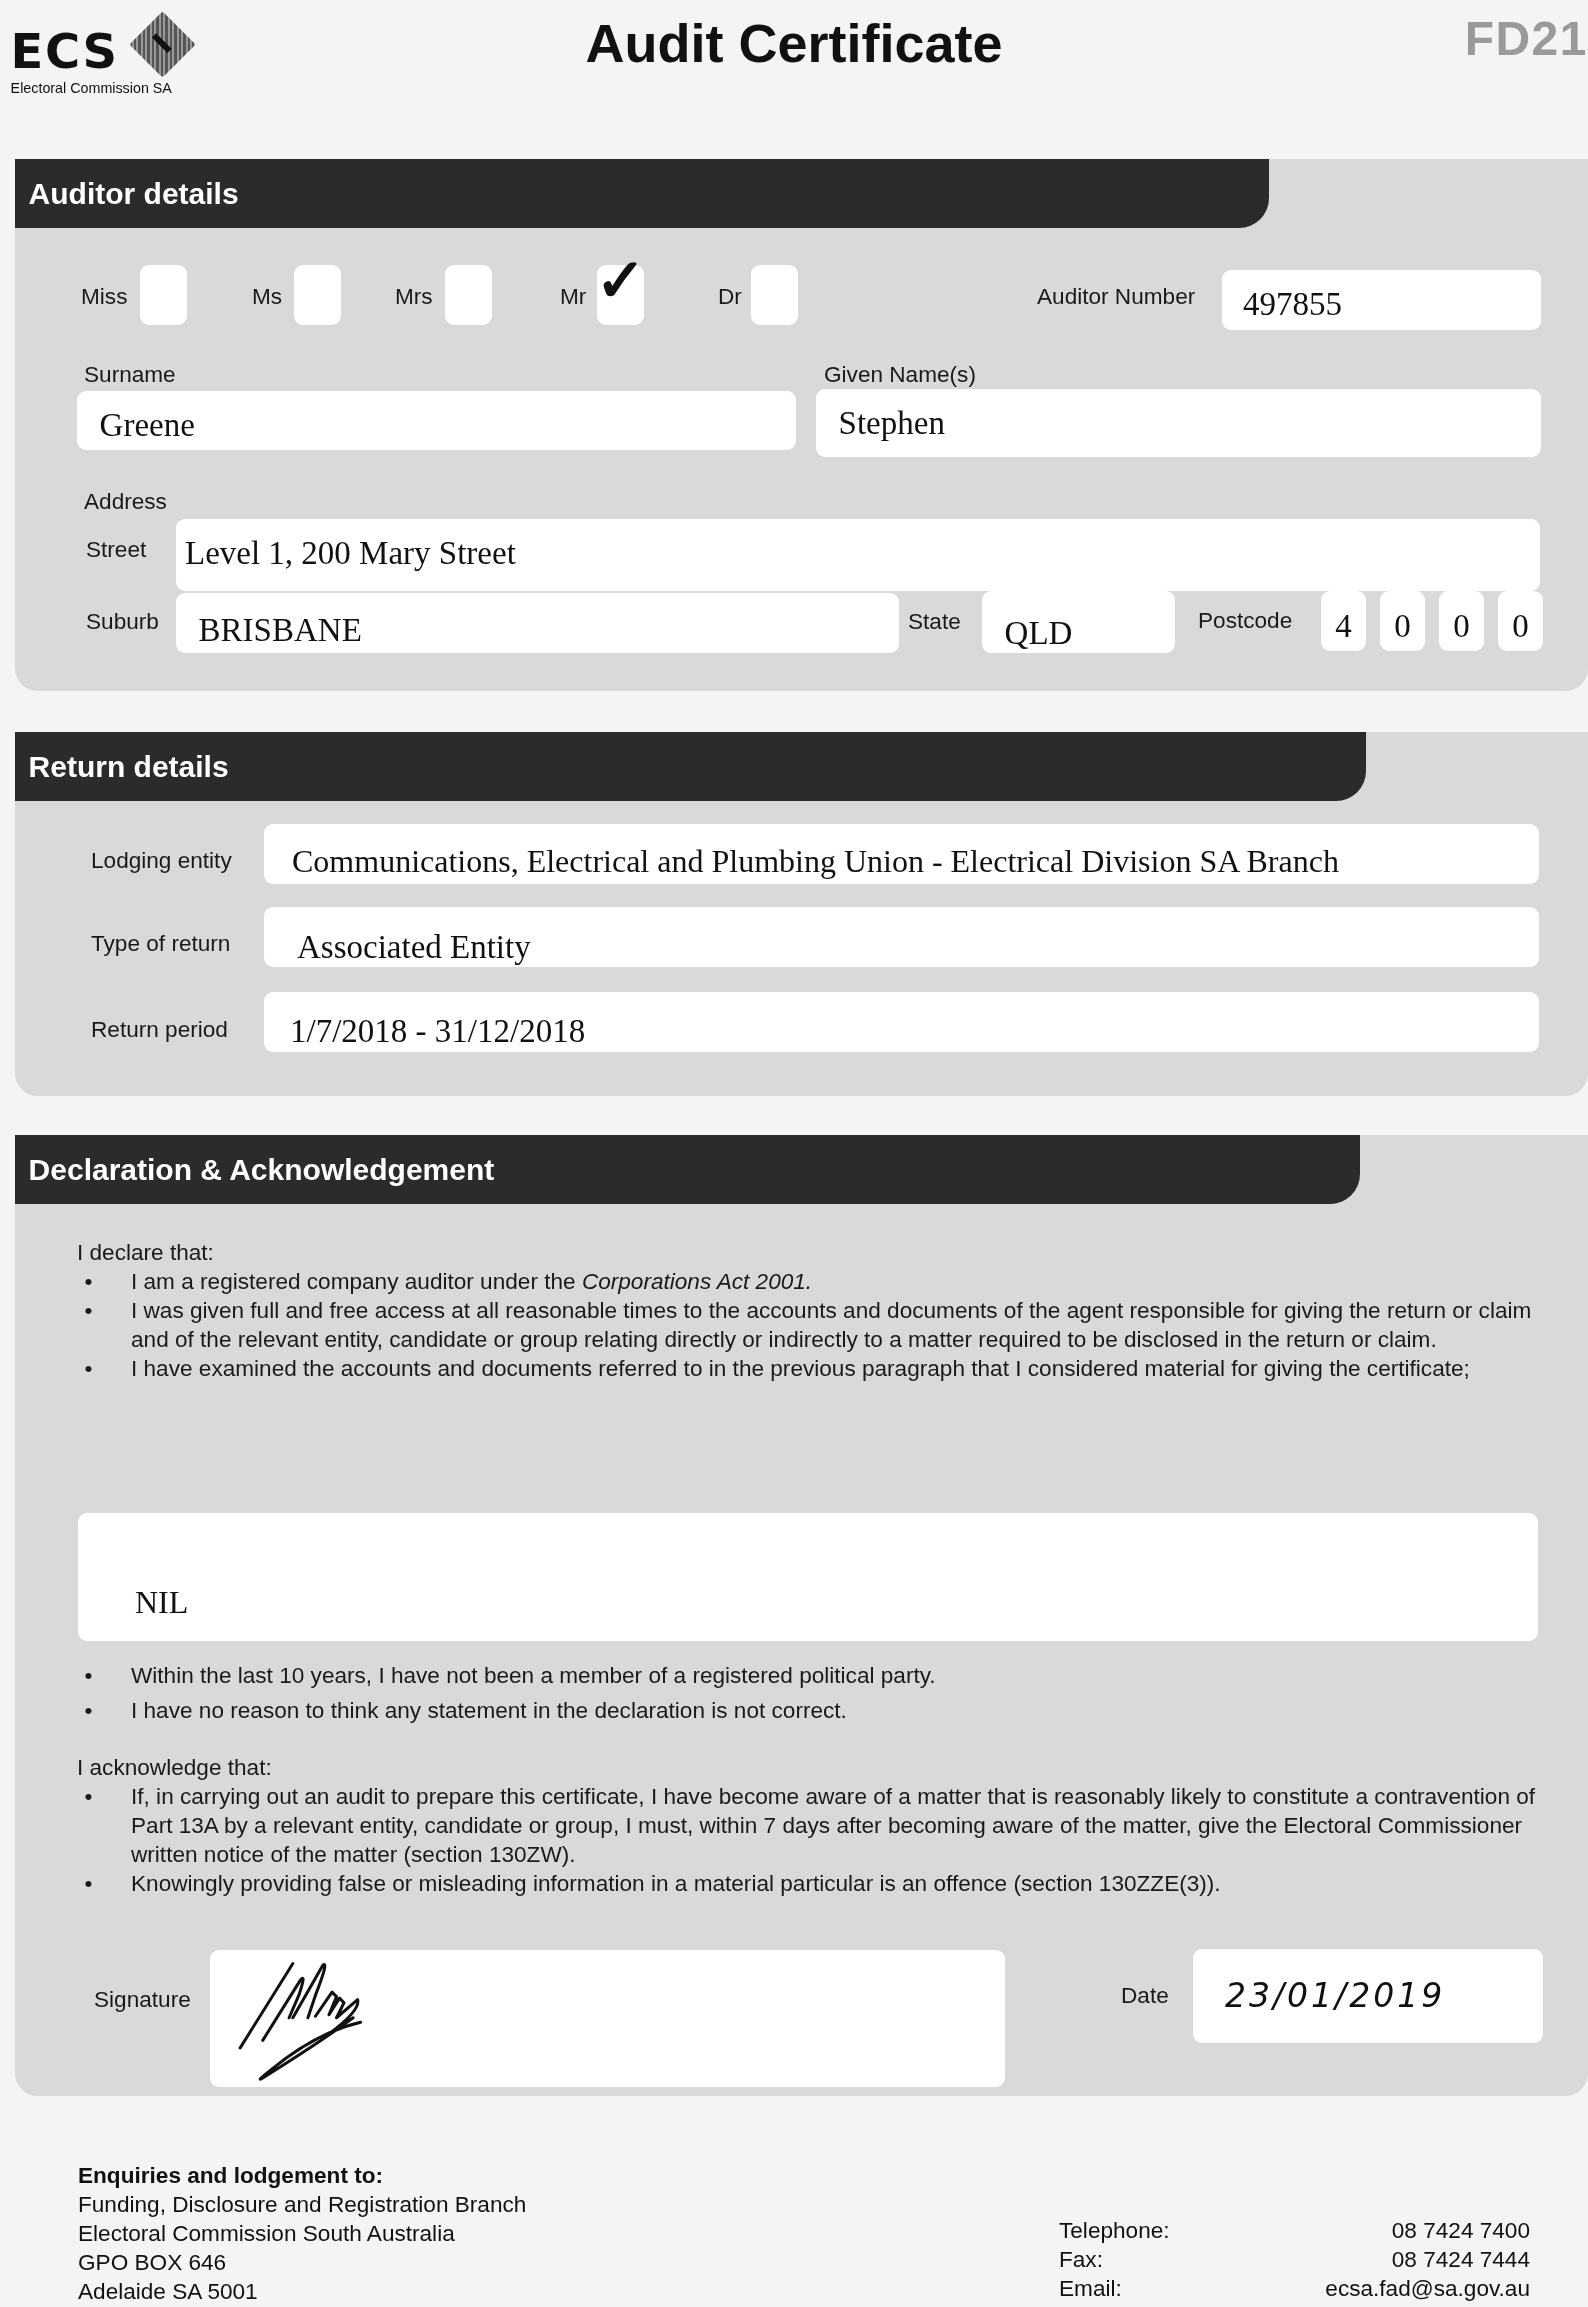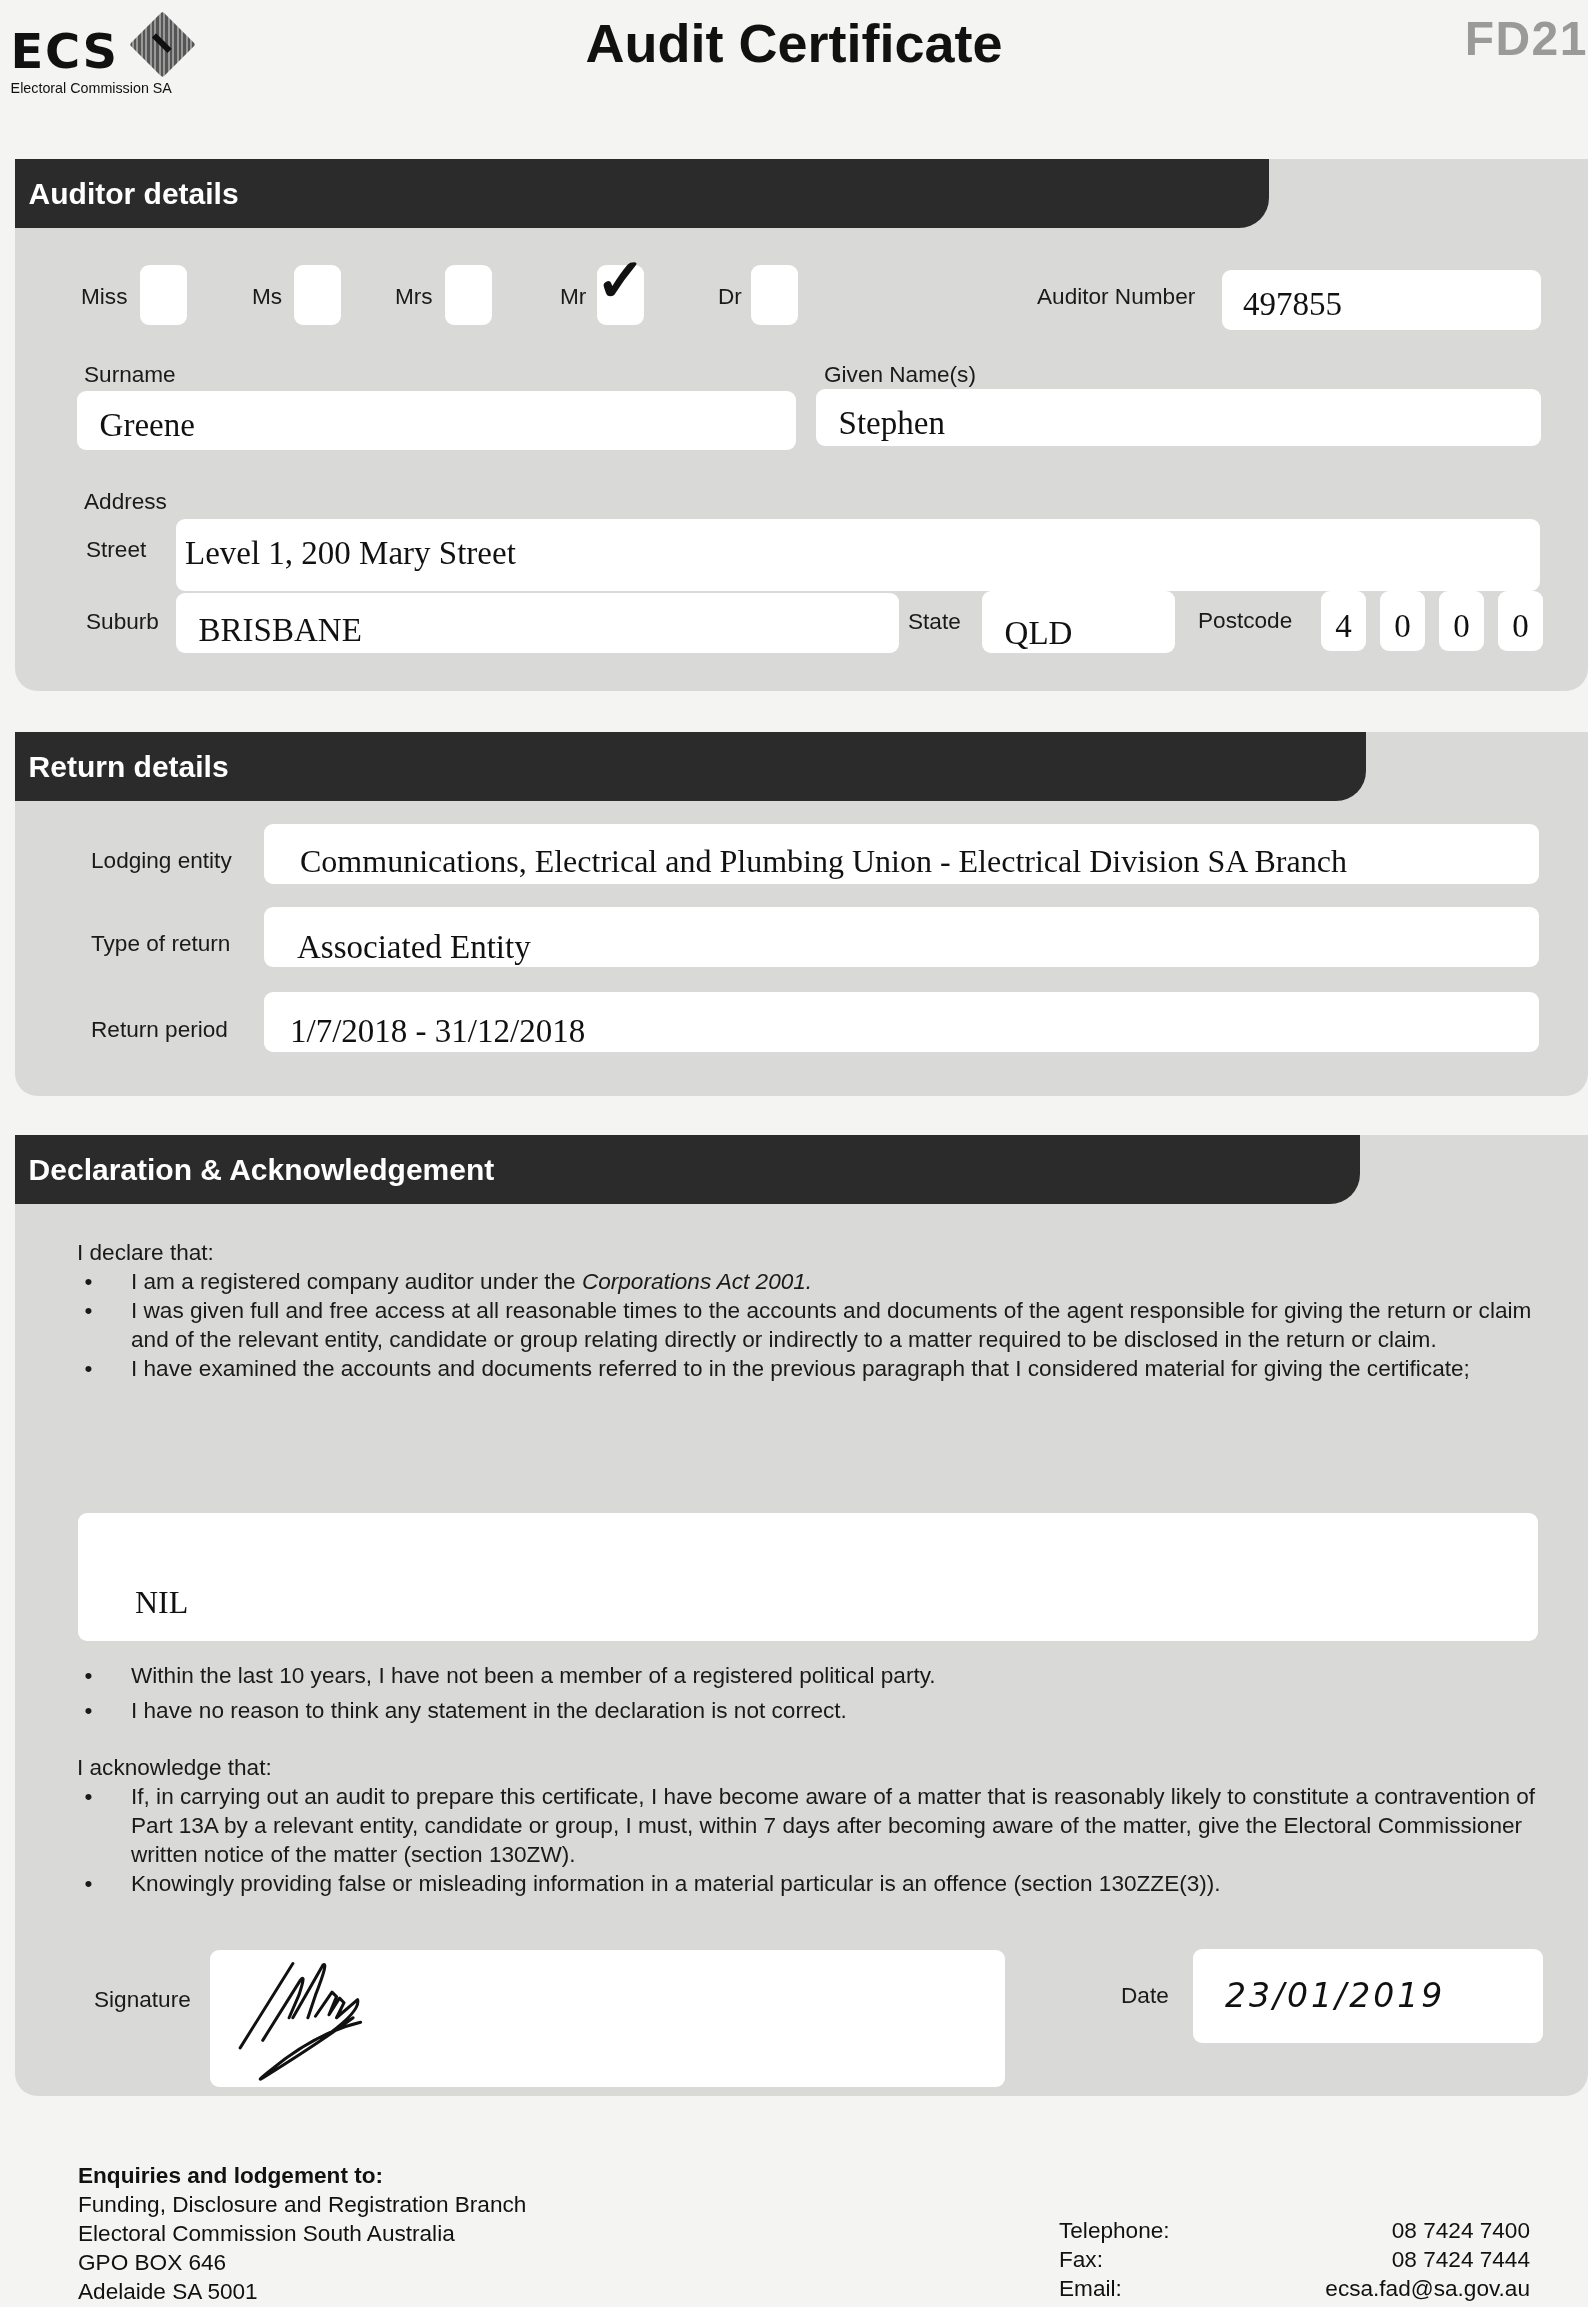--- a/index.html
+++ b/index.html
@@ -62,21 +62,21 @@
     <div class="abs lbl" style="left: 718px; top: 284px;">Dr</div>
     <div class="abs chk" style="left: 751px; top: 265px;"></div>
   </div>
 
 <div class="abs lbl" style="left:1037px;top:284px;">Auditor Number</div>
 <div class="abs field" style="left:1222px;top:270px;width:319px;height:60px;line-height:69px;padding-left:21px;">497855</div>
 
 <div class="abs lbl" style="left:84px;top:362px;">Surname</div>
 <div class="abs field" style="left:77px;top:391px;width:719px;height:59px;line-height:68px;">Greene</div>
 <div class="abs lbl" style="left:824px;top:362px;">Given Name(s)</div>
-<div class="abs field" style="left:816px;top:389px;width:725px;height:57px;line-height:69px;">Stephen</div>
+<div class="abs field" style="left:816px;top:389px;width:725px;height:68px;line-height:69px;">Stephen</div>
 
 <div class="abs lbl" style="left:84px;top:489px;">Address</div>
 <div class="abs lbl" style="left:86px;top:537px;">Street</div>
 <div class="abs field" style="left:176px;top:519px;width:1364px;height:72px;line-height:68px;padding-left:9px;">Level 1, 200 Mary Street</div>
 
 <div class="abs lbl" style="left:86px;top:609px;">Suburb</div>
 <div class="abs field" style="left:176px;top:593px;width:723px;height:60px;line-height:74px;padding-left:22.6px;">BRISBANE</div>
 <div class="abs lbl" style="left:908px;top:609px;">State</div>
 <div class="abs field" style="left:982px;top:591px;width:193px;height:62px;line-height:84px;padding-left:22.6px;">QLD</div>
 <div class="abs lbl" style="left:1198px;top:608px;">Postcode</div>
@@ -84,21 +84,21 @@
     <div class="abs field" style="left: 1321px; top: 591px; width: 45px; height: 60px; line-height: 71px; padding-left: 0px; text-align: center;">4</div>
     <div class="abs field" style="left: 1380px; top: 591px; width: 45px; height: 60px; line-height: 71px; padding-left: 0px; text-align: center;">0</div>
     <div class="abs field" style="left: 1439px; top: 591px; width: 45px; height: 60px; line-height: 71px; padding-left: 0px; text-align: center;">0</div>
     <div class="abs field" style="left: 1498px; top: 591px; width: 45px; height: 60px; line-height: 71px; padding-left: 0px; text-align: center;">0</div>
   </div>
 
 <div class="abs panel" style="top:732px;height:364px;"></div>
 <div class="abs bar" style="top:732px;width:1351px;">Return details</div>
 
 <div class="abs lbl" style="left:91px;top:848px;">Lodging entity</div>
-<div class="abs field" style="left:264px;top:824px;width:1275px;height:60px;line-height:74px;padding-left:36px;font-size:32px;">Communications, Electrical and Plumbing Union - Electrical Division SA Branch</div>
+<div class="abs field" style="left:264px;top:824px;width:1275px;height:60px;line-height:74px;padding-left:28px;font-size:32px;">Communications, Electrical and Plumbing Union - Electrical Division SA Branch</div>
 <div class="abs lbl" style="left:91px;top:931px;">Type of return</div>
 <div class="abs field" style="left:264px;top:907px;width:1275px;height:60px;line-height:80px;padding-left:33px;font-family:Liberation Serif, serif;">Associated Entity</div>
 <div class="abs lbl" style="left:91px;top:1017px;">Return period</div>
 <div class="abs field" style="left:264px;top:992px;width:1275px;height:60px;line-height:78px;padding-left:26px;">1/7/2018 - 31/12/2018</div>
 
 <div class="abs panel" style="top:1135px;height:961px;"></div>
 <div class="abs bar" style="top:1135px;width:1345px;">Declaration &amp; Acknowledgement</div>
 
 <div class="abs decl" style="left:77px;top:1238px;width:1456px;">
   <p class="head">I declare that:</p>

